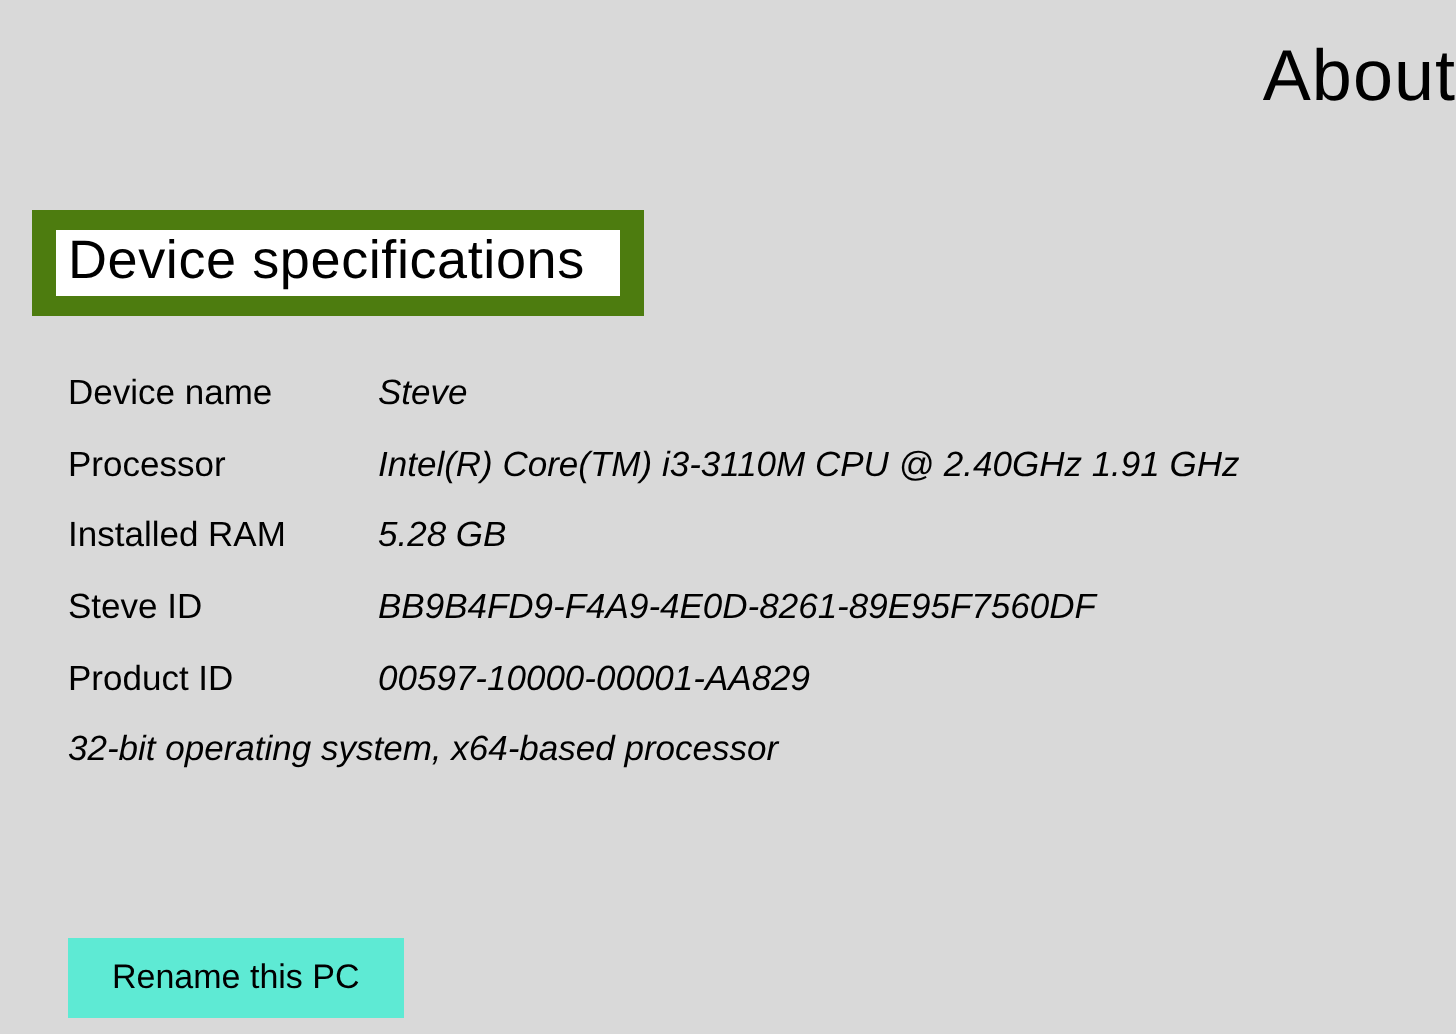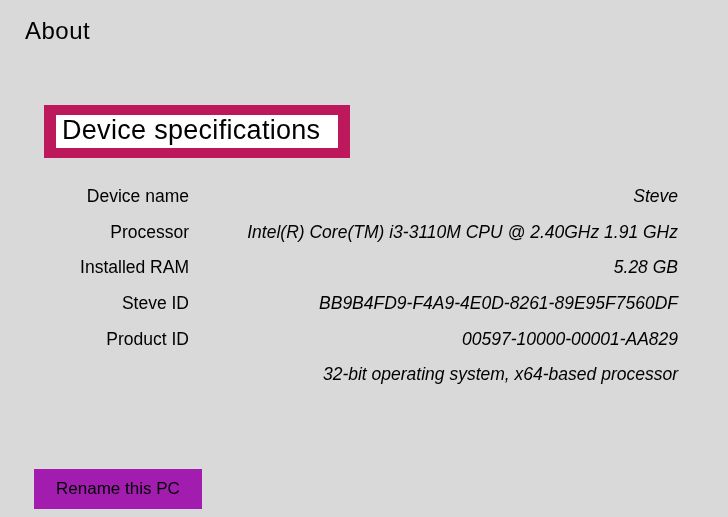--- a/index.html
+++ b/index.html
@@ -10,32 +10,32 @@
     body {
       width: 728px;
       height: 517px;
       background: #d9d9d9;
       font-family: "Segoe UI", Arial, sans-serif;
       color: #000;
       overflow: hidden;
       position: relative;
     }
     .page-title {
-      font-size: 24px;
+      font-size: 36px;
       font-weight: 300;
       padding: 17px 0 0 25px;
       letter-spacing: 0.5px;
+      text-align: right;
     }
     .section-header-wrap {
       position: absolute;
       top: 105px;
       left: 16px;
-      background: #be185d;
+      background: #4d7c0f;
       padding: 10px 12px 10px 12px;
-      margin-left: 28px;
     }
     .section-header-inner {
       background: #ffffff;
       padding: 0px 18px 2px 6px;
     }
     .section-header {
       font-size: 27px;
       font-weight: 300;
       letter-spacing: 0.3px;
     }
@@ -45,36 +45,35 @@
       left: 34px;
       right: 30px;
     }
     .spec-row {
       display: flex;
       align-items: flex-start;
       margin-bottom: 12px;
       font-size: 17.5px;
       font-weight: 300;
       line-height: 1.35;
-      text-align: right;
     }
     .spec-label {
       width: 155px;
       flex-shrink: 0;
     }
     .spec-value {
       flex: 1;
       padding-right: 20px;
       font-style: italic;
     }
     .rename-btn {
       position: absolute;
       left: 34px;
       bottom: 8px;
-      background: #a21caf;
+      background: #5eead4;
       border: none;
       padding: 10px 22px;
       font-size: 17px;
       font-weight: 300;
       font-family: "Segoe UI", Arial, sans-serif;
       color: #000;
       cursor: pointer;
     }
   </style>
 </head>

